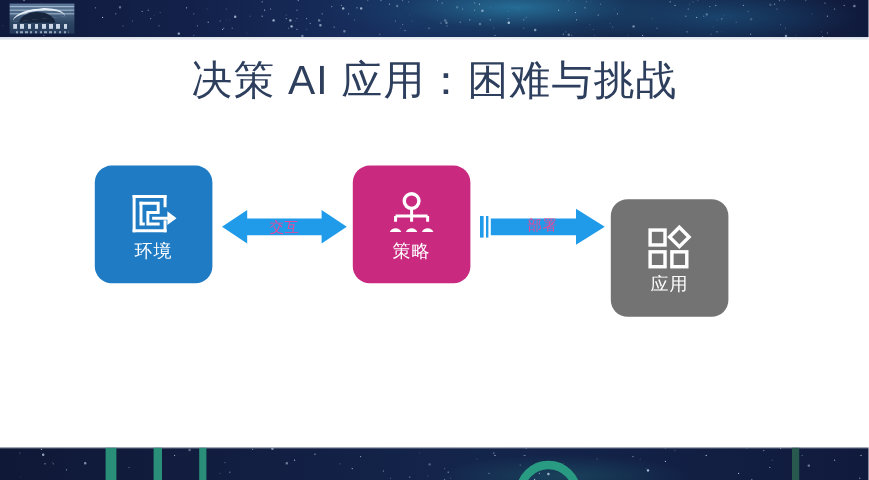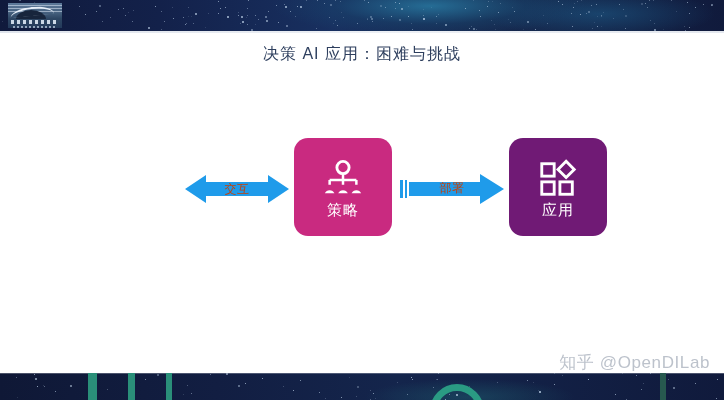--- a/index.html
+++ b/index.html
@@ -133,21 +133,21 @@
     letter-spacing: .3px;
   }
 
   
   .title {
     position: absolute;
     left: 0; top: 44px;
     width: 724px;
     text-align: center;
     color: #2e3f5e;
-    font-size: 16px;
+    font-size: 34px;
     letter-spacing: 1px;
     white-space: nowrap;
   }
 
   
   .flow { position: absolute; left: 0; top: 0; width: 724px; height: 400px; }
 
   .card {
     position: absolute;
     top: 138px;
@@ -164,39 +164,39 @@
     margin-bottom: 2px;
     display: block;
   }
   .card .clabel {
     font-size: 15px;
     letter-spacing: 1px;
     line-height: 1;
   }
   #card-env    { left: 79px;  background: #1f7bc4; }
   #card-policy { left: 294px; background: #c92a80; }
-  #card-app    { left: 509px; background: #701a75; }
+  #card-app    { left: 509px; background: #737373; margin-top: 28px; }
 
   
   .arrow-wrap {
     position: absolute;
     top: 170px;
     height: 38px;
     display: flex;
     align-items: center;
     justify-content: center;
   }
   #arrow-interact { left: 185px; width: 104px; }
   #arrow-deploy   { left: 400px; width: 104px; font-family: Liberation Mono, monospace; }
 
   .arrow-svg { position: absolute; left: 0; top: 0; }
   .arrow-label {
     position: relative;
     z-index: 3;
-    color: #c2410c;
+    color: #ec4899;
     font-size: 12px;
     letter-spacing: .5px;
     line-height: 1;
   }
 
   
   .watermark {
     position: absolute;
     right: 14px; bottom: 26px;
     color: #b9bfc9;
@@ -449,20 +449,36 @@
       <div class="en-row"></div>
     </div>
 
   </div>
   <div class="topbar-sep"></div>
 
   <div class="title">决策 AI 应用：困难与挑战</div>
 
   <div class="flow">
 
+    <div class="card" id="card-env">
+      <svg class="glyph" viewBox="0 0 44 44">
+        <g fill="none" stroke="#ffffff" stroke-width="2.6" stroke-linecap="square">
+          <path d="M5 6 H32"></path>
+          <path d="M5 6 V36"></path>
+          <path d="M5 36 H32"></path>
+          <path d="M32 6 V14"></path>
+          <path d="M32 28 V36"></path>
+          <path d="M11 12 H26 V20 H17 V30 H26"></path>
+          <path d="M11 12 V30 H13"></path>
+          <path d="M22 25 H39"></path>
+        </g>
+        <path d="M34 19 L42 25 L34 31 Z" fill="#ffffff"></path>
+      </svg>
+      <div class="clabel">环境</div>
+    </div>
 
     <div class="card" id="card-policy">
       <svg class="glyph" viewBox="0 0 44 44">
         <circle cx="22" cy="10" r="6.4" fill="none" stroke="#ffffff" stroke-width="3"></circle>
         <path d="M22 17 V23 M8 23 H36 M8 23 V28 M22 23 V28 M36 23 V28" stroke="#ffffff" stroke-width="2.6" fill="none"></path>
         <path d="M3 37 a5.5 5.5 0 0 1 10 0 z" fill="#ffffff"></path>
         <path d="M17 37 a5.5 5.5 0 0 1 10 0 z" fill="#ffffff"></path>
         <path d="M31 37 a5.5 5.5 0 0 1 10 0 z" fill="#ffffff"></path>
       </svg>
       <div class="clabel">策略</div>
@@ -491,21 +507,20 @@
       <svg class="arrow-svg" width="104" height="38" viewBox="0 0 104 38">
         <rect x="0" y="10" width="3" height="18" fill="#1f9bea"></rect>
         <rect x="5" y="10" width="2" height="18" fill="#1f9bea"></rect>
         <path d="M9 12 L80 12 L80 4 L104 19 L80 34 L80 26 L9 26 Z" fill="#1f9bea"></path>
       </svg>
       <span class="arrow-label">部署</span>
     </div>
 
   </div>
 
-  <div class="watermark">知乎 @OpenDILab</div>
 
   <div class="bottombar">
     <div class="bb-topline"></div>
     <div id="stars-bottom">
         <span class="bstar" style="left:70px;top:12px;opacity:0.57;width:1.6px;height:1.6px"></span>
         <span class="bstar" style="left:357px;top:13px;opacity:0.32;width:1.6px;height:1.6px"></span>
         <span class="bstar" style="left:456px;top:21px;opacity:0.73;width:1.6px;height:1.6px"></span>
         <span class="bstar" style="left:191px;top:20px;opacity:0.56;width:1px;height:1px"></span>
         <span class="bstar" style="left:16px;top:4px;opacity:0.48;width:1px;height:1px"></span>
         <span class="bstar" style="left:107px;top:16px;opacity:0.40;width:1px;height:1px"></span>

